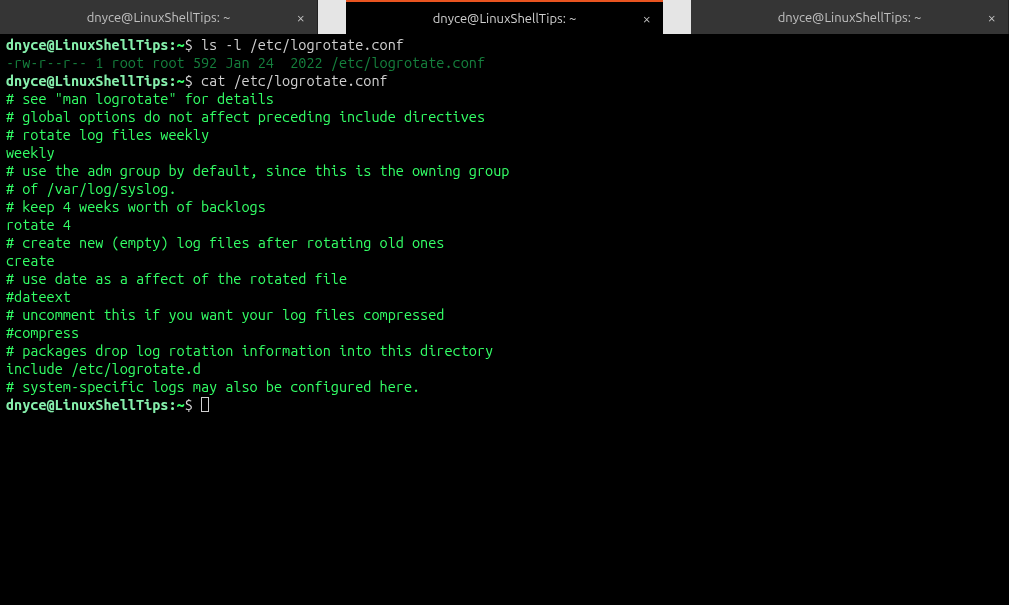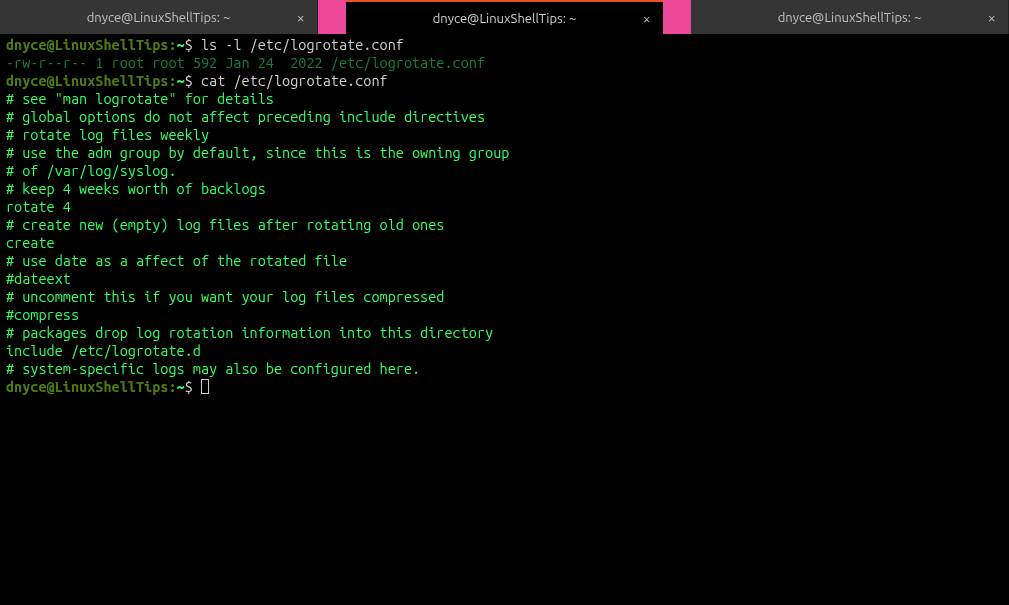--- a/index.html
+++ b/index.html
@@ -11,21 +11,21 @@
       width: 1009px;
       height: 605px;
       background: #000000;
       font-family: "Ubuntu Mono", "DejaVu Sans Mono", Consolas, monospace;
       font-size: 14.5px;
       overflow: hidden;
     }
     .tab-bar {
       display: flex;
       height: 34px;
-      background: #ec4899;
+      background: #e5e5e5;
       align-items: stretch;
       gap: 28px;
     }
     .tab {
       flex: 1;
       display: flex;
       align-items: center;
       justify-content: center;
       position: relative;
       color: #d0d0d0;
@@ -58,21 +58,21 @@
     }
     .terminal {
       padding: 2px 6px;
       line-height: 18px;
       color: #33ff66;
     }
     .line {
       white-space: pre;
     }
     .prompt {
-      color: #4d7c0f;
+      color: #86efac;
       font-weight: bold;
     }
     .path {
       color: #33ff66;
       font-weight: bold;
     }
     .dollar {
       color: #d0d0d0;
     }
     .command {
@@ -118,20 +118,21 @@
   <div class="line output">-rw-r--r-- 1 root root 592 Jan 24  2022 /etc/logrotate.conf</div>
 
   <div class="line"><span class="prompt">dnyce@LinuxShellTips</span><span class="prompt">:</span><span class="path">~</span><span class="dollar">$</span><span class="command"> </span><span class="command">cat /etc/logrotate.conf</span></div>
 
   <div>
     <div class="line file-content"># see "man logrotate" for details</div>
     <div class="line file-content"></div>
     <div class="line file-content"># global options do not affect preceding include directives</div>
     <div class="line file-content"></div>
     <div class="line file-content"># rotate log files weekly</div>
+    <div class="line file-content">weekly</div>
     <div class="line file-content"></div>
     <div class="line file-content"># use the adm group by default, since this is the owning group</div>
     <div class="line file-content"># of /var/log/syslog.</div>
     <div class="line file-content"></div>
     <div class="line file-content"># keep 4 weeks worth of backlogs</div>
     <div class="line file-content">rotate 4</div>
     <div class="line file-content"></div>
     <div class="line file-content"># create new (empty) log files after rotating old ones</div>
     <div class="line file-content">create</div>
     <div class="line file-content"></div>

